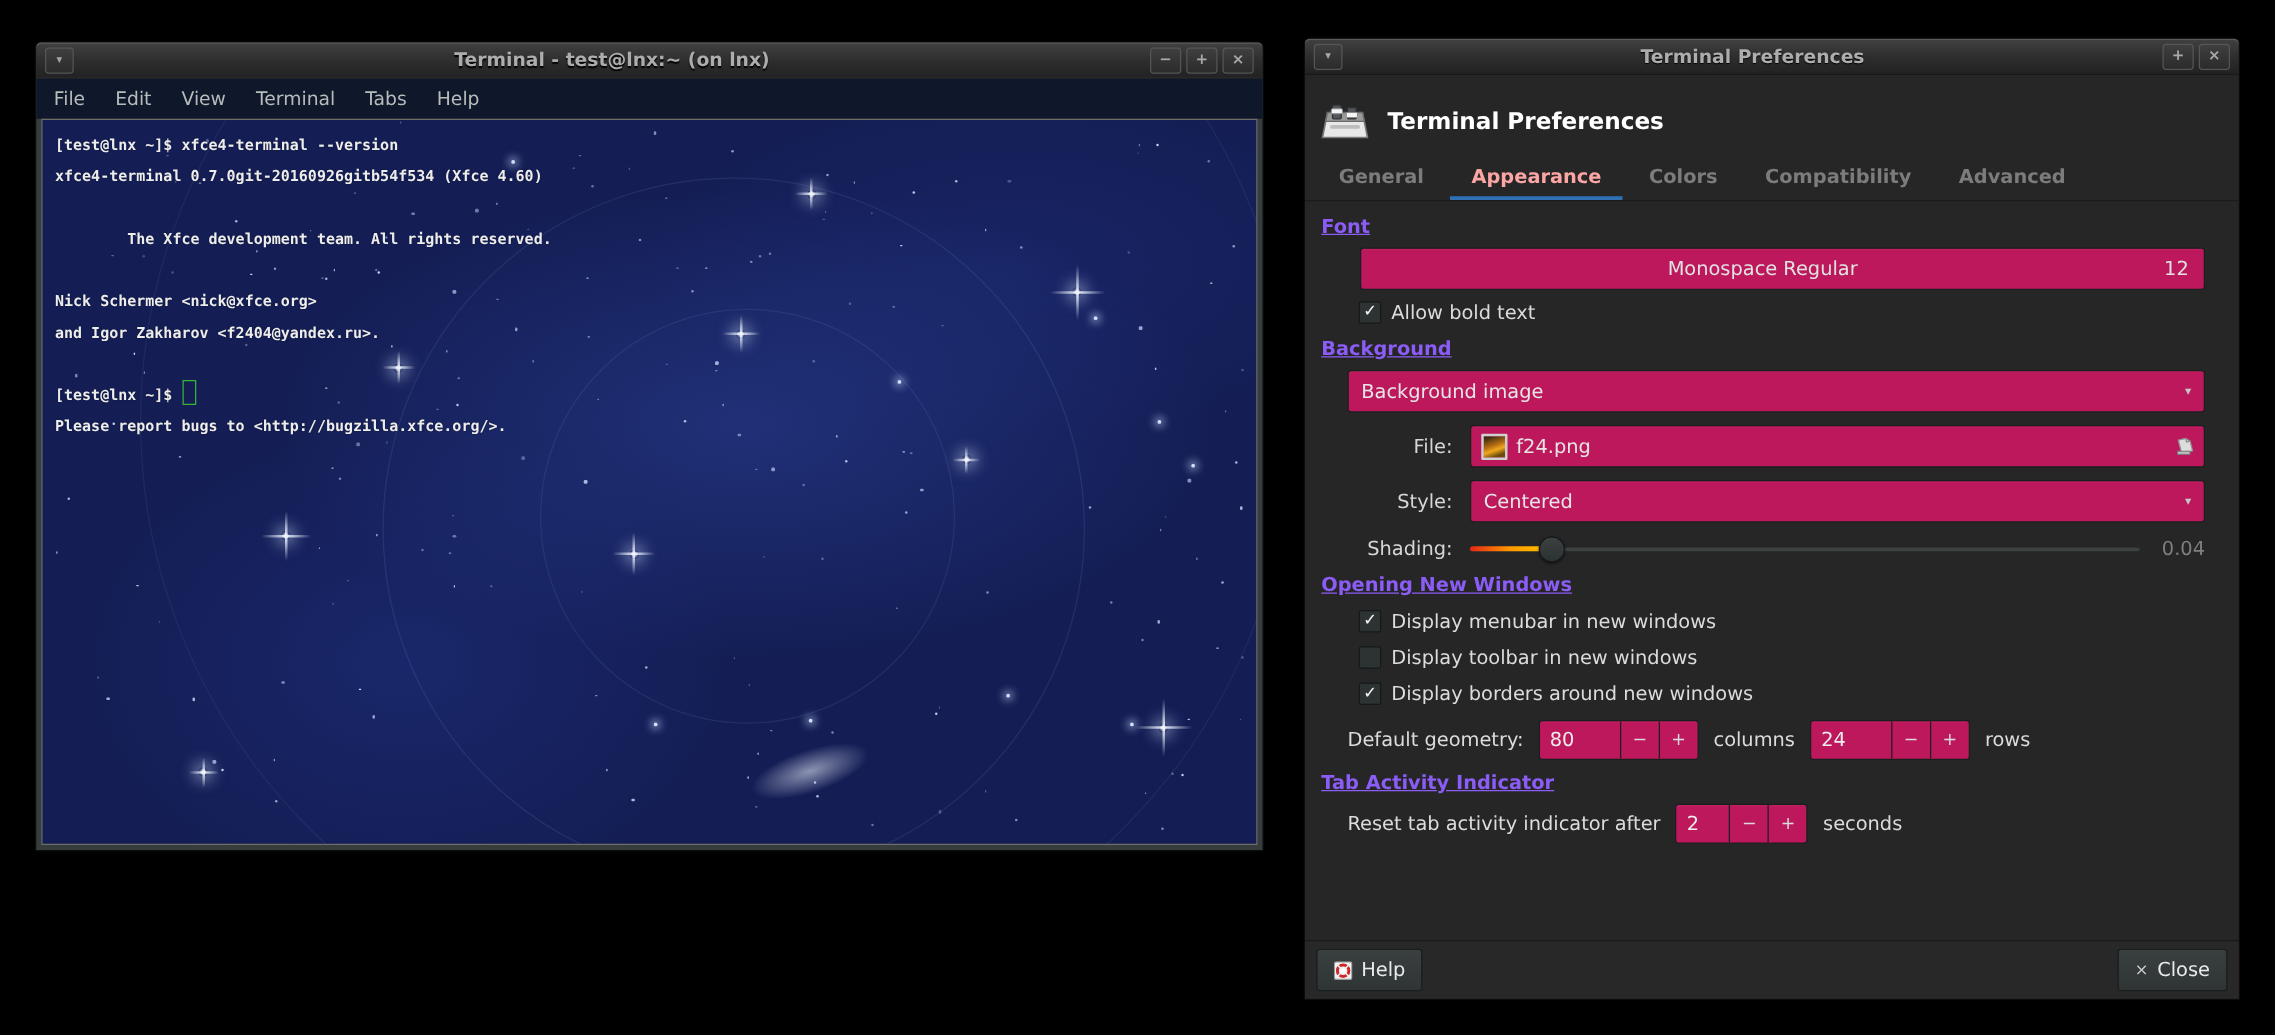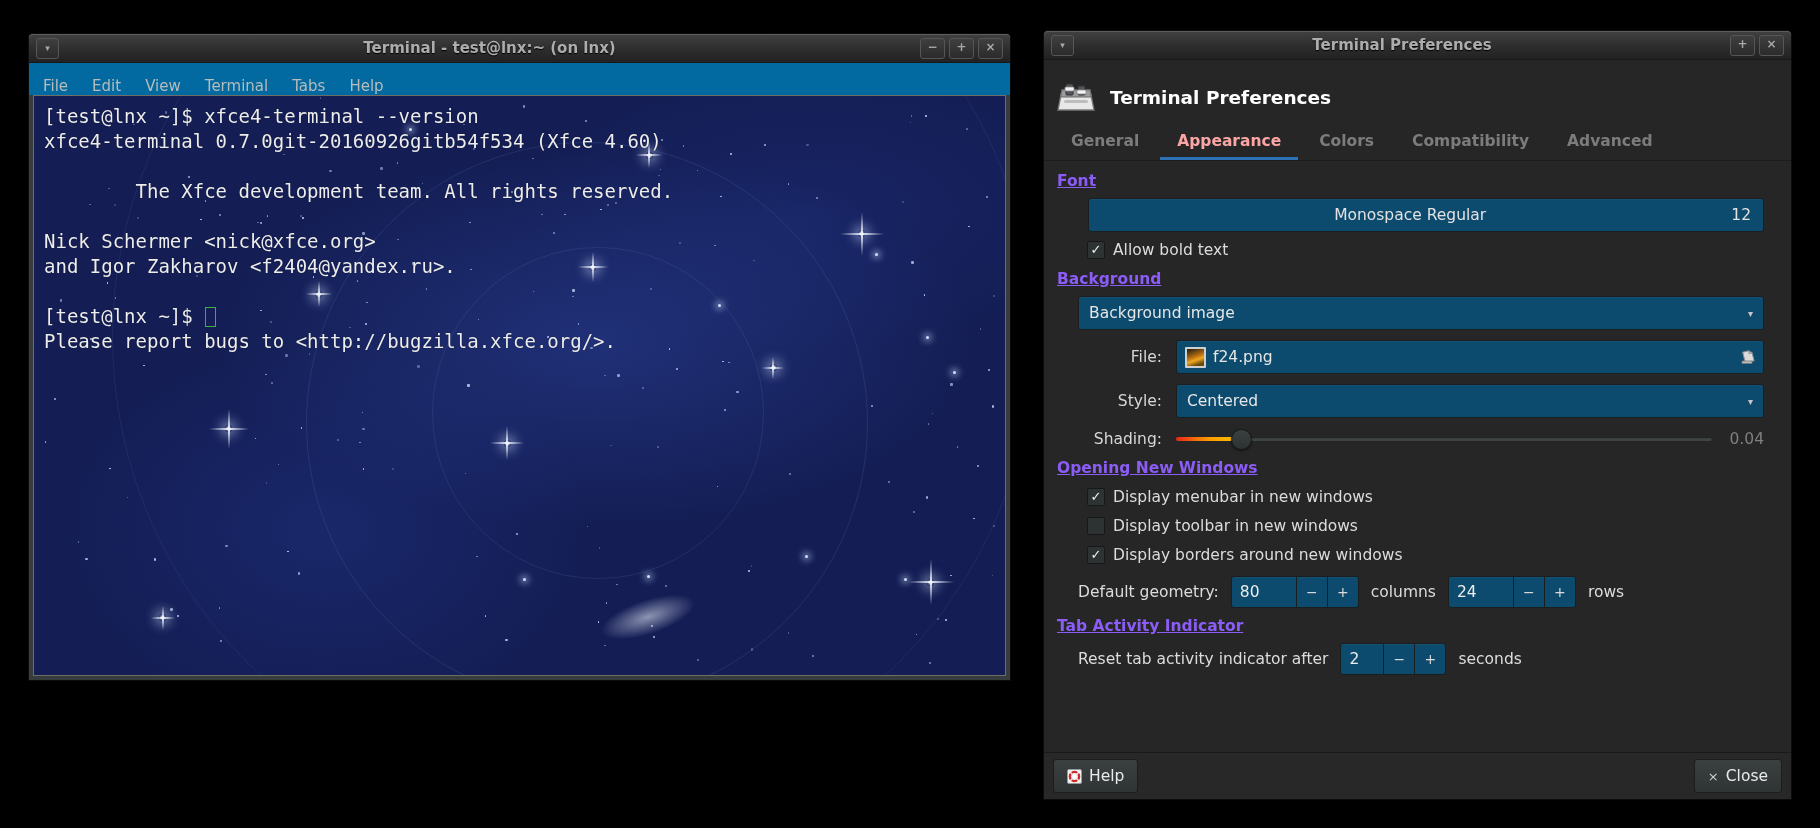--- a/index.html
+++ b/index.html
@@ -15,22 +15,22 @@
             box-shadow:inset 0 1px 0 #5c5c5c;}
   .tb-title{flex:1;text-align:center;font-weight:bold;font-size:15px;color:#adadad;
             text-shadow:0 1px 1px #000;white-space:nowrap;overflow:hidden;}
   .tb-btn{width:23px;height:19px;margin:0 2px;border:1px solid #565656;border-radius:3px;
           background:linear-gradient(#3f3f3f,#2b2b2b);color:#a8a8a8;font-size:12px;
           line-height:17px;text-align:center;font-weight:bold;cursor:default;}
   .tb-menu{width:21px;height:19px;font-size:9px;line-height:19px;}
 
   
   #terminal-window{left:28px;top:33px;width:981px;height:646px;background:#373d3c;}
-  .menubar{height:32px;flex:0 0 32px;display:flex;align-items:flex-end;gap:24px;
-           padding:0 14px;background:#0369a1;font-size:15px;color:#b6bcba;}
+  .menubar{height:32px;flex:0 0 32px;display:flex;align-items:center;gap:24px;
+           padding:0 14px;background:#0f172a;font-size:15px;color:#b6bcba;}
   .menubar span{cursor:default;}
   .term-screen{position:relative;flex:1;margin:0 4px 4px 4px;overflow:hidden;
                border:1px solid #6e6e66;
                background:
                  radial-gradient(ellipse 60% 50% at 58% 42%,rgba(64,96,210,.28),rgba(0,0,0,0) 65%),
                  radial-gradient(ellipse 45% 55% at 30% 75%,rgba(45,72,180,.22),rgba(0,0,0,0) 60%),
                  radial-gradient(ellipse 50% 40% at 80% 20%,rgba(40,62,160,.20),rgba(0,0,0,0) 60%),
                  #141e55;}
   .swirl{position:absolute;border-radius:50%;border:1px solid rgba(140,168,235,.13);}
   #swirl1{width:560px;height:560px;left:28%;top:8%;}
@@ -42,38 +42,38 @@
   .star.bright{border-radius:50%;box-shadow:0 0 7px 2px rgba(205,222,255,.75);}
   .flare{position:absolute;}
   .flare::before{content:"";position:absolute;left:0;right:0;top:50%;height:2px;margin-top:-1px;
                  background:linear-gradient(90deg,rgba(255,255,255,0),rgba(238,244,255,.95),rgba(255,255,255,0));}
   .flare::after{content:"";position:absolute;top:0;bottom:0;left:50%;width:2px;margin-left:-1px;
                 background:linear-gradient(rgba(255,255,255,0),rgba(238,244,255,.95),rgba(255,255,255,0));}
   .flare i{position:absolute;left:50%;top:50%;width:7px;height:7px;margin:-3.5px;border-radius:50%;
            background:radial-gradient(circle,#fff,rgba(255,255,255,0) 72%);
            box-shadow:0 0 12px 4px rgba(215,230,255,.55);}
   .term-text{position:relative;z-index:3;padding:8px 10px;
-             font-family:"DejaVu Sans Mono",monospace;font-size:19px;color:#ededed;
-             text-shadow:0 0 1px rgba(0,0,0,.6);}
+             font-family:"DejaVu Sans Mono",monospace;font-size:12px;color:#ededed;
+             text-shadow:0 0 1px rgba(0,0,0,.6);font-weight:bold;}
   .tline{height:25px;line-height:25px;white-space:pre;}
   .cursor{display:inline-block;width:9px;height:18px;border:1px solid #35b435;
           vertical-align:-4px;margin-left:1px;}
 
   
   #prefs-window{left:1043px;top:30px;width:747px;height:768px;background:#262626;}
   .prefs-header{flex:0 0 54px;display:flex;align-items:center;gap:14px;padding:10px 14px 2px 12px;}
   .prefs-header .h-title{font-size:18.5px;font-weight:bold;color:#fff;}
   .tabs{flex:0 0 34px;display:flex;align-items:stretch;gap:4px;padding:0 10px;
         border-bottom:1px solid #1c1c1c;}
   .tab{padding:6px 17px 4px 17px;font-size:15.5px;font-weight:bold;color:#7c7c7c;
        border-bottom:3px solid transparent;cursor:default;}
   .tab.checked{color:#fca5a5;border-bottom-color:#2d71b4;}
   .prefs-content{flex:1;padding:2px 27px 0 13px;font-size:15.5px;color:#dcdcdc;overflow:hidden;}
   .sec-heading{font-weight:bold;color:#8b5cf6;margin:9px 0 8px 0;text-decoration:underline;}
-  .field{background:#0c4a6e;border:1px solid #1a1e1f;border-radius:3px;
+  .field{background:#be185d;border:1px solid #1a1e1f;border-radius:3px;
          box-shadow:inset 0 1px 0 rgba(255,255,255,.04);}
   .font-btn{margin-left:31px;height:32px;display:flex;align-items:center;}
   .font-name{flex:1;text-align:center;color:#e2e2e2;}
   .font-size{padding-right:12px;color:#e2e2e2;}
   .checkrow{display:flex;align-items:center;gap:8px;margin:6px 0 6px 30px;height:23px;}
   .checkbox{width:16px;height:16px;background:#2d3233;border:1px solid #15191a;border-radius:2px;
             display:flex;align-items:center;justify-content:center;flex:0 0 16px;}
   .checkbox span{display:none;color:#f2f2f2;font-size:13px;line-height:13px;font-weight:bold;}
   .checkbox.checked span{display:block;}
   .combo{height:32px;display:flex;align-items:center;padding:0 10px;}

